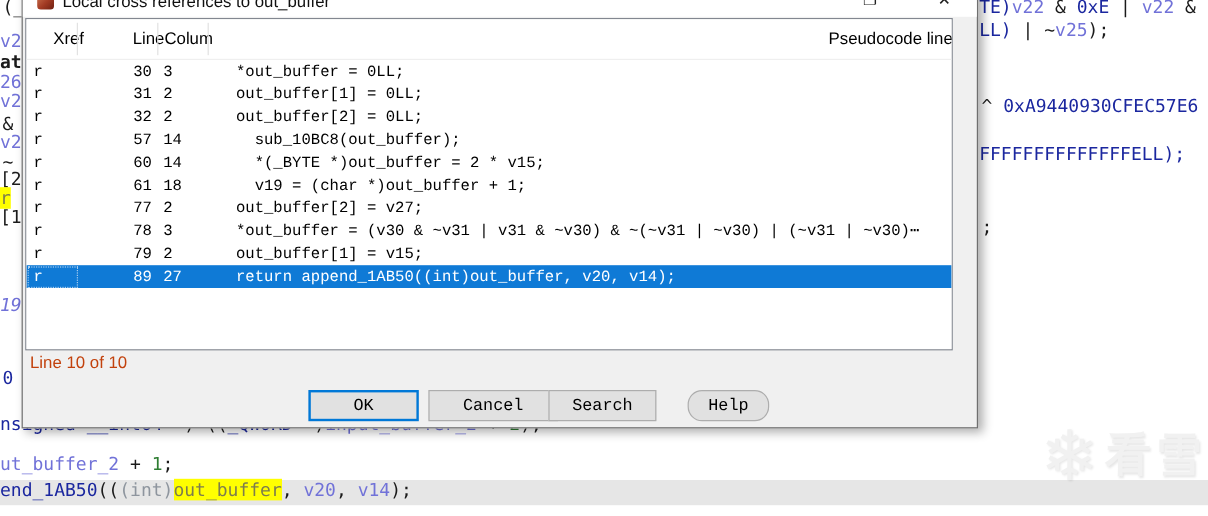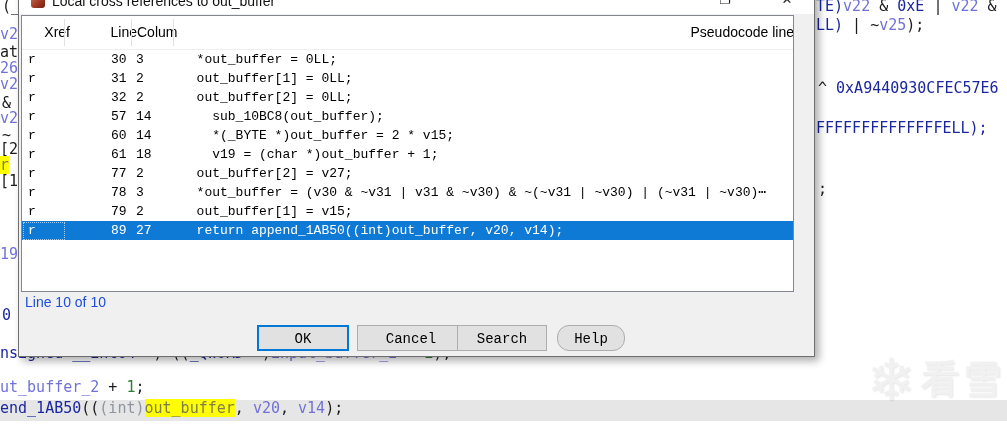--- a/index.html
+++ b/index.html
@@ -46,50 +46,50 @@
     color:#000;white-space:pre;}
   .lrow span{position:absolute;top:0;}
   .cell-xref{left:6px;}
   .cell-line{left:49px;margin-left:40px;}
   .cell-col{left:114px;}
   .cell-code{left:159px;}
   .lrow.selected{background:var(--sel);color:#fff;}
   .focus-box{position:absolute;left:1px;top:1px;width:40px;height:16px;
     border:1px dotted #a8cdef;}
 
-  .status{position:absolute;left:6px;top:306px;font:14px "Liberation Sans",sans-serif;color:#1d4ed8;}
+  .status{position:absolute;left:6px;top:306px;font:14px "Liberation Sans",sans-serif;color:#c2410c;}
 
   .btn{position:absolute;top:337px;height:26px;background:var(--btnbg);
     border:1px solid var(--btnbd);font:14px/24px "Liberation Mono",monospace;
     color:#000;text-align:center;box-sizing:border-box;cursor:default;margin-left:36px;}
   .btn.ok{border:2px solid var(--accent);line-height:22px;}
   .btn-ok{left:202px;width:92px;}
   .btn-cancel{left:302px;width:108px;}
   .btn-search{left:402px;width:90px;}
-  .btn-help{left:502px;width:68px;border-radius:12px;}
+  .btn-help{left:518px;width:68px;border-radius:12px;}
 </style>
 </head>
 <body>
 
 <div id="stage">
 
   <div class="bg-band"></div>
   <div id="bg-frags">
       <div class="frag" style="left: 2px; top: -3px;"><span class="k">(_</span></div>
       <div class="frag" style="left: 0px; top: 25px;"><span class="v">v2</span></div>
-      <div class="frag" style="left: 0px; top: 43px;"><span class="k">at</span></div>
+      <div class="frag" style="left: 0px; top: 43px; font-weight: bold;"><span class="k">at</span></div>
       <div class="frag" style="left: 0px; top: 59px;"><span class="v">26</span></div>
       <div class="frag" style="left: 0px; top: 75px;"><span class="v">v2</span></div>
       <div class="frag" style="left: 2px; top: 94px;"><span class="k">&amp;</span></div>
       <div class="frag" style="left: 0px; top: 109px;"><span class="v">v2</span></div>
       <div class="frag" style="left: 2px; top: 126px;"><span class="k">~</span></div>
       <div class="frag" style="left: 0px; top: 140px;"><span class="k">[2</span></div>
       <div class="frag" style="left: 0px; top: 156px;"><span class="hl">r</span></div>
       <div class="frag" style="left: 0px; top: 172px;"><span class="k">[1</span></div>
-      <div class="frag" style="left: 0px; top: 245px;"><span class="v">19</span></div>
+      <div class="frag" style="left: 0px; top: 245px; font-style: italic;"><span class="v">19</span></div>
       <div class="frag" style="left: 2px; top: 306px;"><span class="n">0</span></div>
       <div class="frag" style="left: 816px; top: -3px;"><span class="n">TE)</span><span class="v">v22</span><span class="k"> &amp; </span><span class="n">0xE</span><span class="k"> | </span><span class="v">v22</span><span class="k"> &amp; </span><span class="n">1</span></div>
       <div class="frag" style="left: 816px; top: 16px;"><span class="n">LL)</span><span class="k"> | ~</span><span class="v">v25</span><span class="k">);</span></div>
       <div class="frag" style="left: 818px; top: 79px;"><span class="k">^ </span><span class="n">0xA9440930CFEC57E6</span></div>
       <div class="frag" style="left: 816px; top: 119px;"><span class="n">FFFFFFFFFFFFFFELL);</span></div>
       <div class="frag" style="left: 818px; top: 180px;"><span class="k">;</span></div>
       <div class="frag" style="left: 0px; top: 344px;"><span class="n">nsigned __int64 </span><span class="k">*) ((</span><span class="n">_QWORD </span><span class="k">*)</span><span class="v">input_buffer_2</span><span class="k"> + </span><span class="g">2</span><span class="k">);</span></div>
       <div class="frag" style="left: 0px; top: 378px;"><span class="v">ut_buffer_2</span><span class="k"> + </span><span class="g">1</span><span class="k">;</span></div>
       <div class="frag" style="left: 0px; top: 399px;"><span class="n">end_1AB50</span><span class="k">((</span><span class="c">(int)</span><span class="hl">out_buffer</span><span class="k">, </span><span class="v">v20</span><span class="k">, </span><span class="v">v14</span><span class="k">);</span></div>
     </div>

